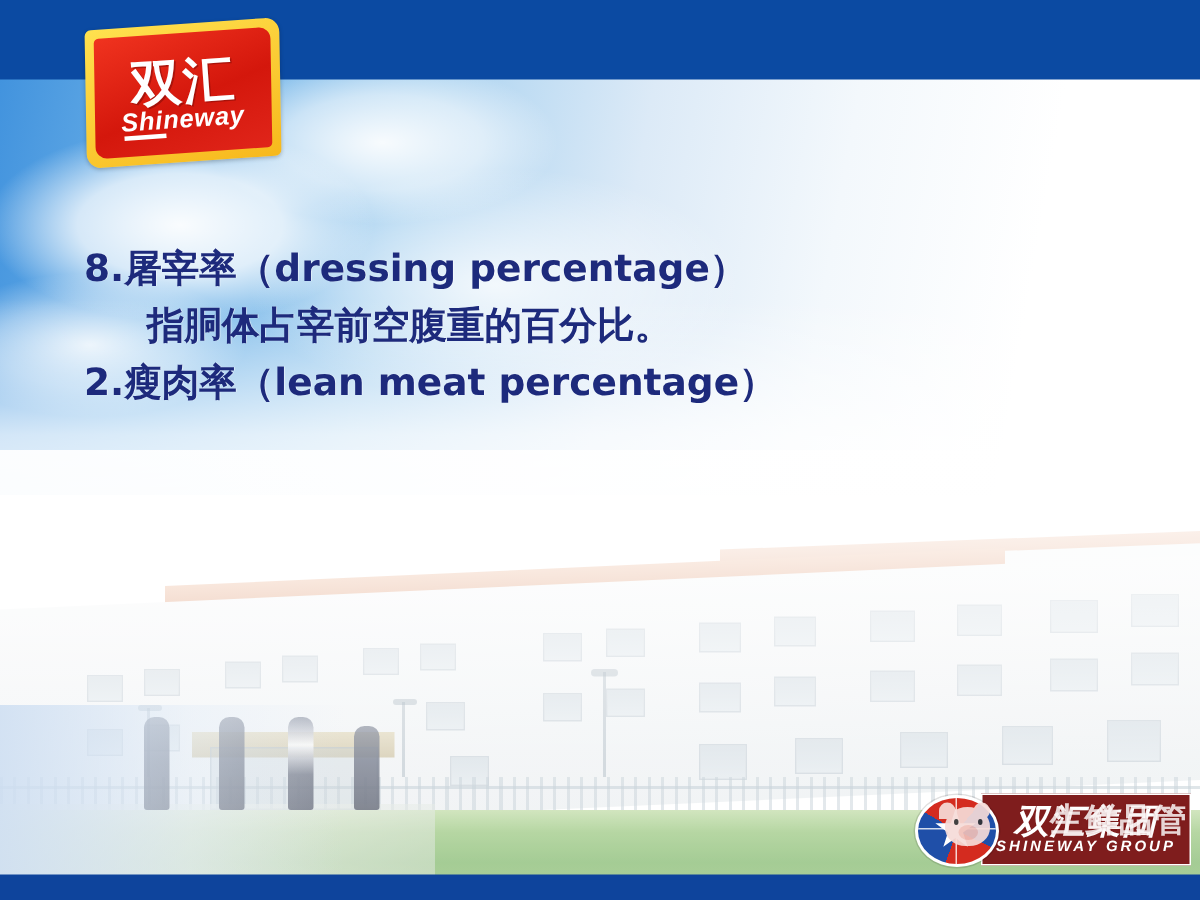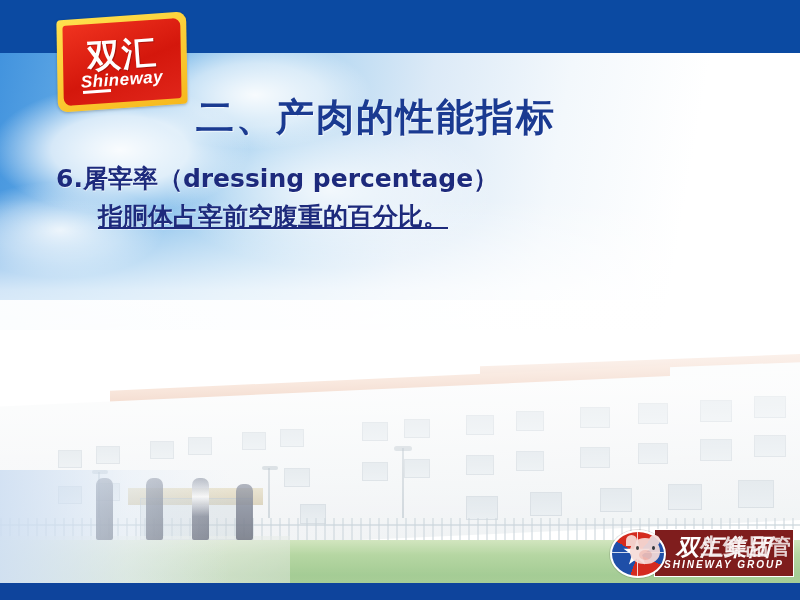--- a/index.html
+++ b/index.html
@@ -177,21 +177,21 @@
     color: #1d2a7c;
     font-weight: 700;
     font-family: "DejaVu Sans", sans-serif;
     text-shadow: 0.5px 0.5px 0.5px rgba(255,255,255,0.65);
   }
   .line {
     font-size: 25px;
     line-height: 38px;
     white-space: nowrap;
   }
-  .line.indent { padding-left: 42px; text-decoration: underline; }
+  .line.indent { padding-left: 42px; }
   .para {
     font-size: 25px;
     line-height: 38px;
     text-indent: 40px;
     white-space: normal;
     width: 690px;
   }
 
   
   .group-logo {
@@ -347,25 +347,25 @@
   <div class="bar-bottom"></div>
 
   <div class="logo-flag">
     <div class="flag-gold"></div>
     <div class="flag-red"></div>
     <div class="flag-cn">双汇</div>
     <div class="flag-underline"></div>
     <div class="flag-en">Shineway</div>
   </div>
 
-  <div class="title">二、产肉的性能指标</div>
 
   <div class="body-text">
-    <div class="line">6.屠宰率（dressing percentage）</div>
+    <div class="line">8.屠宰率（dressing percentage）</div>
     <div class="line indent">指胴体占宰前空腹重的百分比。</div>
+    <div class="line">2.瘦肉率（lean meat percentage）</div>
   </div>
 
   <div class="group-logo">
     <div class="gl-plate">
       <div class="gl-cn">双汇集团</div>
       <div class="gl-en">SHINEWAY GROUP</div>
     </div>
     <div class="gl-globe">
       <div class="gl-mer"></div>
       <div class="gl-mer2"></div>

